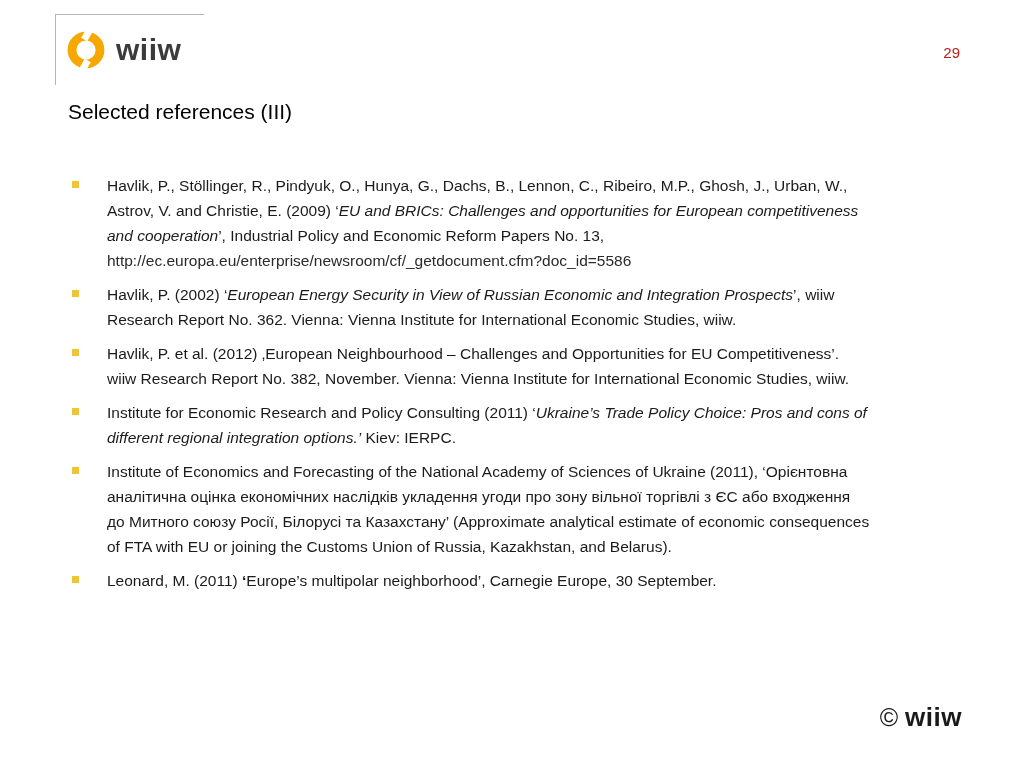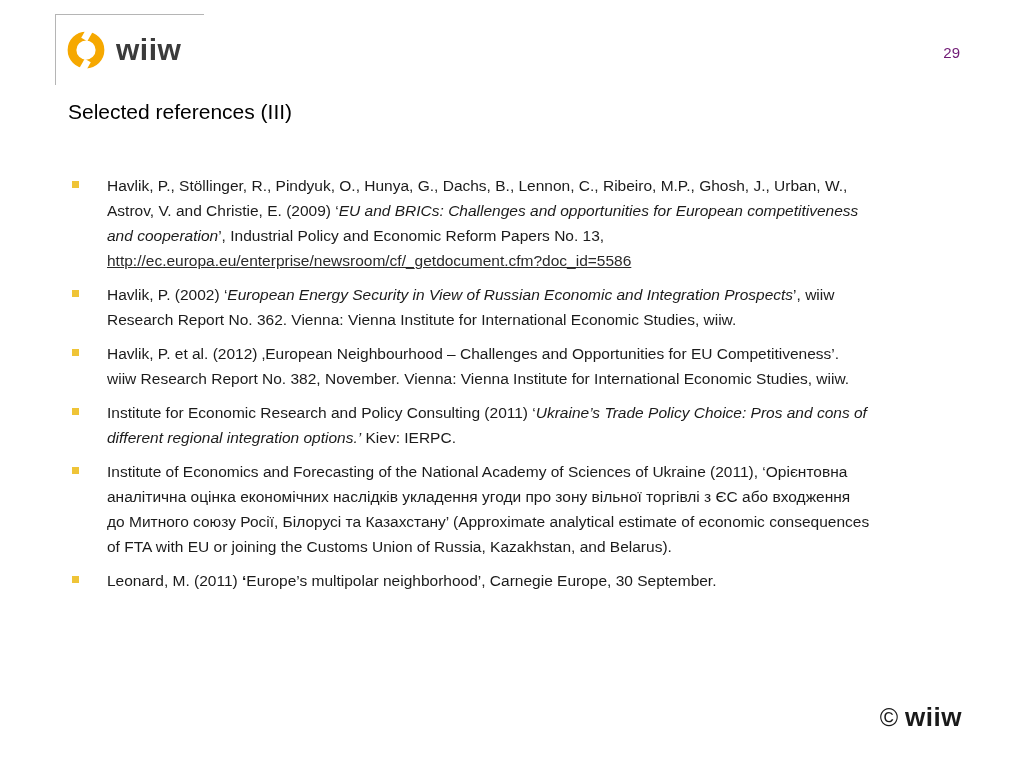--- a/index.html
+++ b/index.html
@@ -21,21 +21,21 @@
     display: flex; align-items: center;
     padding-left: 9px; gap: 9px;
     background: #fff;
   }
   .logo-ring { stroke: var(--accent-orange, #F6A800); }
   .logo-word {
     font-size: 30px; font-weight: bold; color: #3b3b3b; letter-spacing: 0.5px;
   }
   .page-number {
     position: absolute; top: 44px; right: 64px;
-    font-size: 15px; color: #701a75;
+    font-size: 15px; color: #b91c1c;
   }
 
   
   .slide-title {
     position: absolute; left: 68px; top: 100px;
     font-size: 21px; font-weight: normal; color: #000;
   }
 
   
   .ref-list {
@@ -47,21 +47,21 @@
     width: 7px; height: 7px;
     background: var(--bullet-gold, #EFC437);
     display: block;
   }
   .ref-text {
     font-size: 15.5px; line-height: 25px; color: #1b1b1b;
     white-space: pre-wrap;
   }
   .ref-text .it { font-style: italic; }
   .ref-text .bd { font-weight: bold; }
-  .ref-text .lk { text-decoration: underline; color: #2a2a2a; cursor: pointer; }
+  .ref-text .lk { color: #2a2a2a; cursor: pointer; }
 
   
   .footer-logo {
     position: absolute; top: 702px; right: 62px;
     display: flex; align-items: center; gap: 7px;
   }
   .copyright-symbol { font-size: 25px; color: #1a1a1a; line-height: 1; }
   .footer-brand { font-size: 26px; font-weight: bold; color: #1a1a1a; letter-spacing: 0.5px; }
 </style>
 </head>

